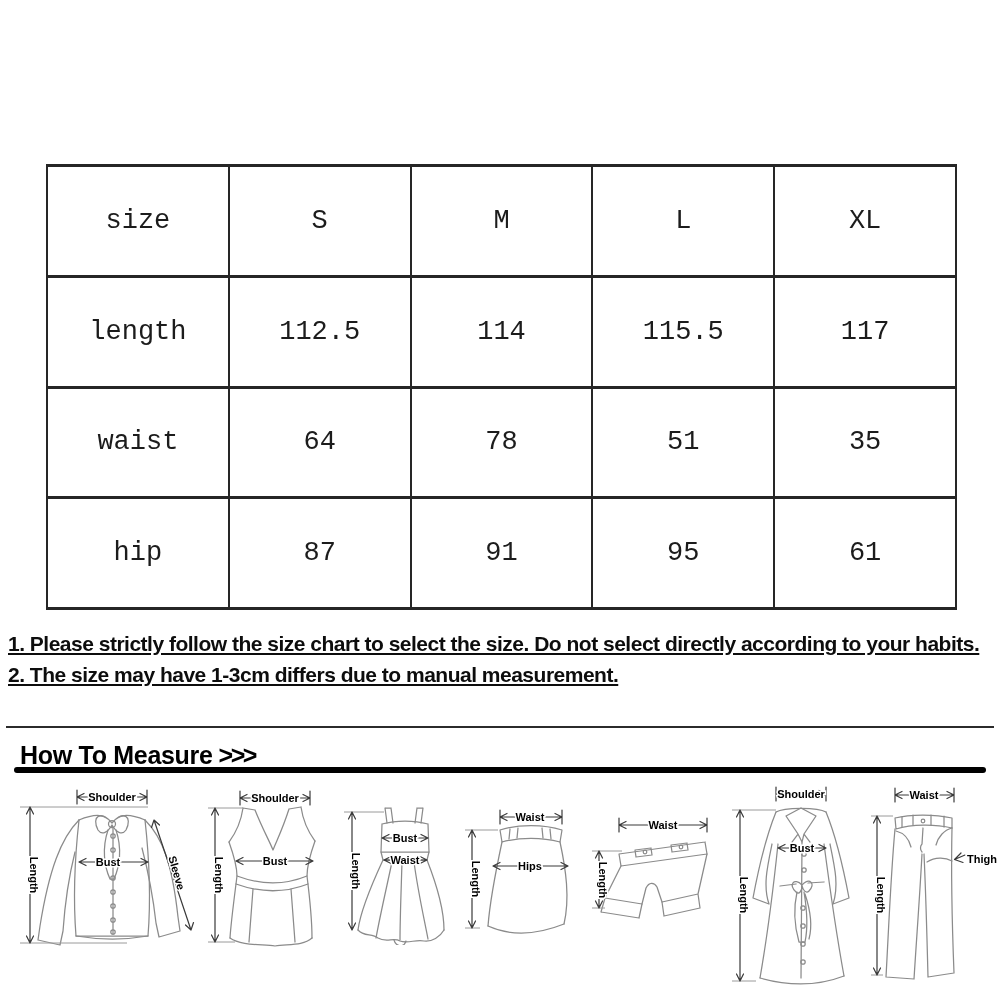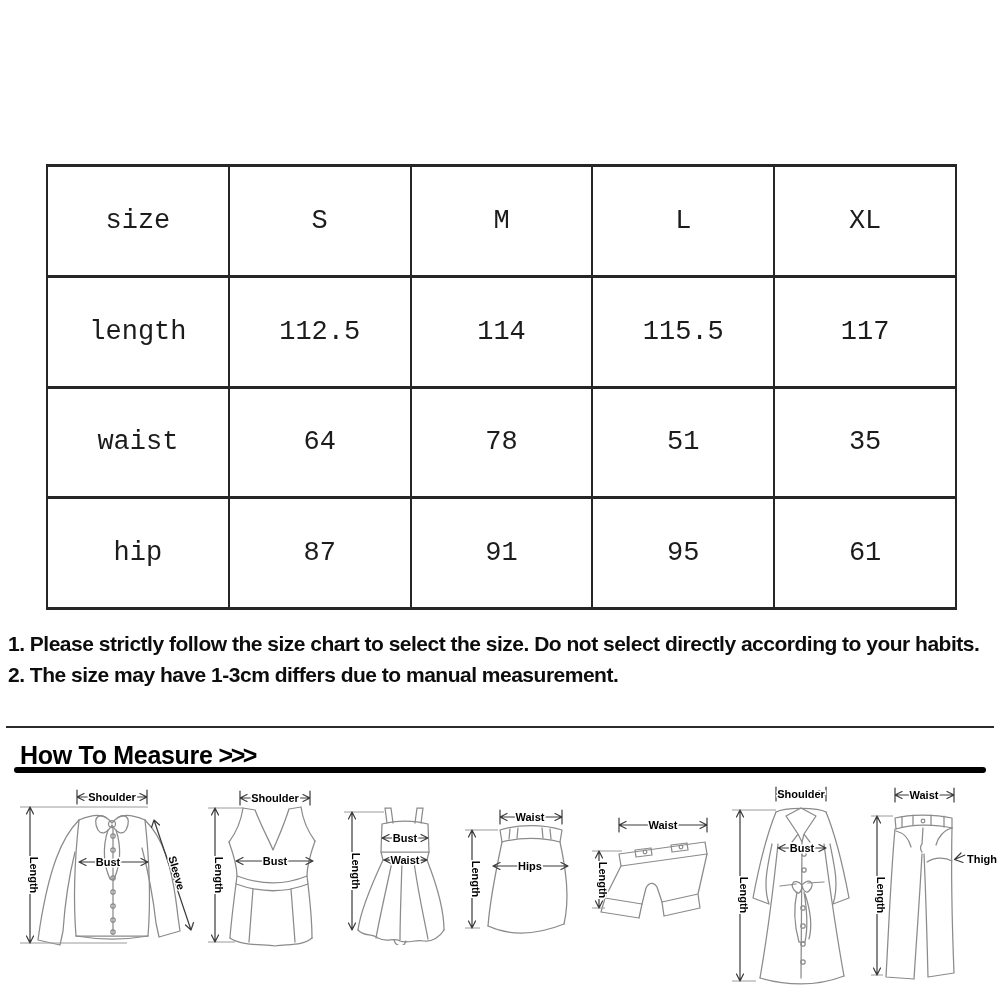--- a/index.html
+++ b/index.html
@@ -8,21 +8,21 @@
   
   .size-table{position:absolute;left:46px;top:116px;width:911px;height:446px;
               border-collapse:collapse;table-layout:fixed;
               font-family:"Liberation Mono","DejaVu Sans Mono",monospace;
               font-size:27px;color:#1c1c1c;margin-top:48px;}
   .size-table td{border:2px solid #262626;border-top-width:3px;border-bottom-width:3px;
                  text-align:center;vertical-align:middle;padding:0;}
   
   .notes{position:absolute;left:8px;top:628px;width:988px;
          font-weight:bold;font-size:21px;line-height:31px;letter-spacing:-0.5px;color:#0d0d0d;}
-  .notes p{margin:0;}
+  .notes p{margin:0;text-decoration:underline;}
   
   .thin-rule{position:absolute;left:6px;top:726px;width:988px;height:2px;background:#2b2b2b;}
   .htm-title{position:absolute;left:16px;top:737px;margin:4px;font-size:25px;font-weight:900;
              letter-spacing:-0.3px;color:#000;white-space:nowrap;}
   .htm-title .chev{letter-spacing:-2.5px;margin-left:6px;}
   .thick-rule{position:absolute;left:14px;top:767px;width:972px;height:6px;background:#000;border-radius:3px;}
   
   .diagrams{position:absolute;left:0;top:780px;width:960px;height:220px;}
   .garment{position:absolute;}
   .art{fill:none;stroke:#8b8b8b;stroke-width:1.25;stroke-linecap:round;stroke-linejoin:round;}

